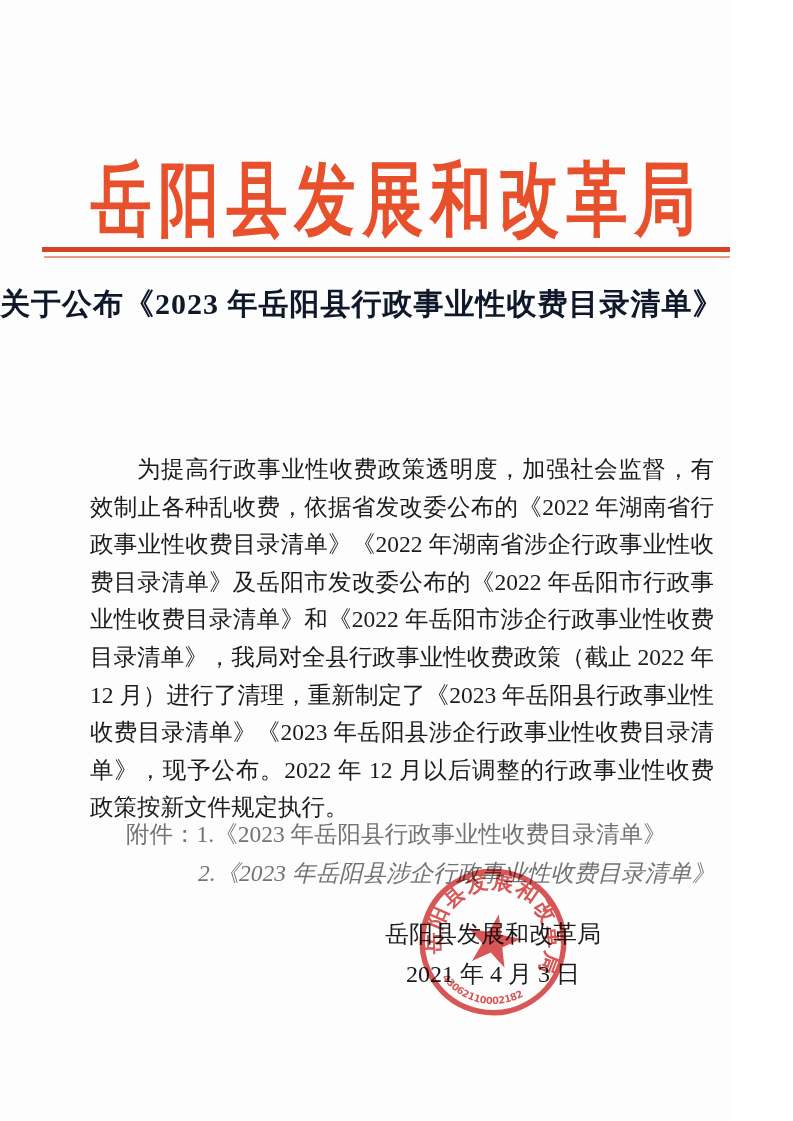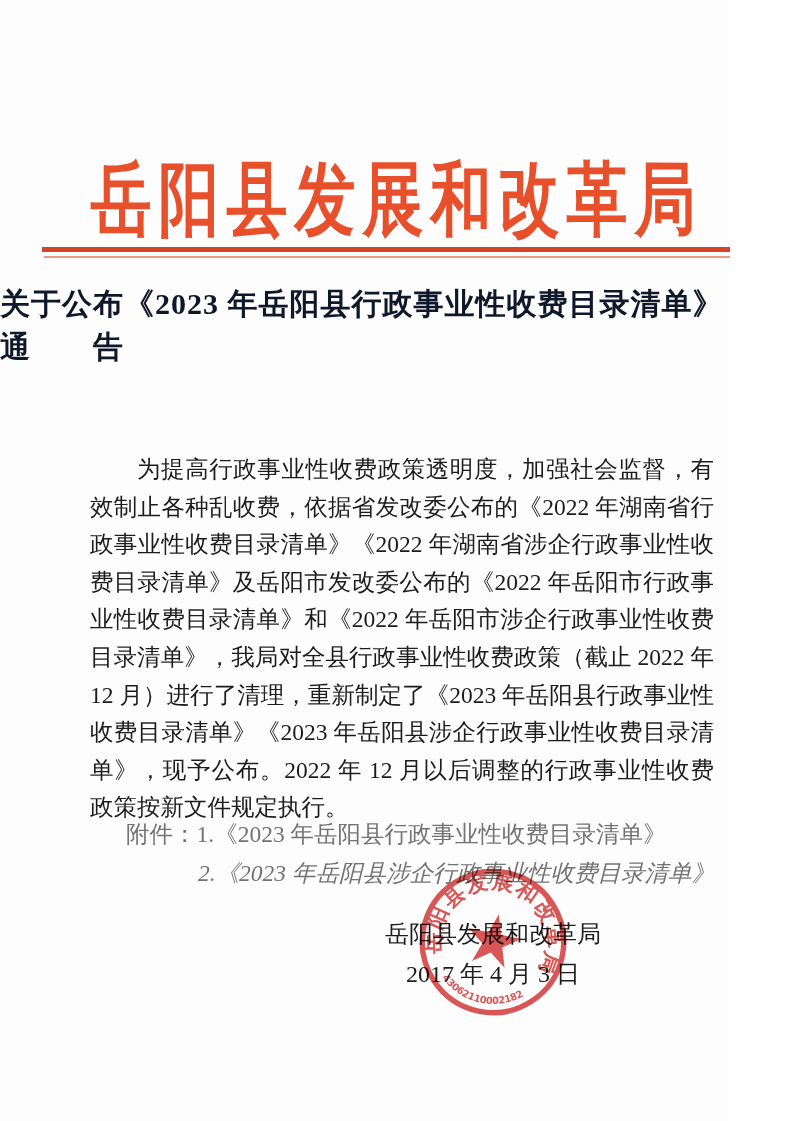--- a/index.html
+++ b/index.html
@@ -125,35 +125,34 @@
 <body>
 
 <div class="page">
 
   <div class="letterhead">岳阳县发展和改革局</div>
   <div class="rule-thick"></div>
   <div class="rule-thin"></div>
 
   <div class="doc-title">
     <div>关于公布《2023 年岳阳县行政事业性收费目录清单》</div>
-    <div>通　　告</div>
   </div>
 
   <p class="body-paragraph">为提高行政事业性收费政策透明度，加强社会监督，有效制止各种乱收费，依据省发改委公布的《2022 年湖南省行政事业性收费目录清单》《2022 年湖南省涉企行政事业性收费目录清单》及岳阳市发改委公布的《2022 年岳阳市行政事业性收费目录清单》和《2022 年岳阳市涉企行政事业性收费目录清单》，我局对全县行政事业性收费政策（截止 2022 年 12 月）进行了清理，重新制定了《2023 年岳阳县行政事业性收费目录清单》《2023 年岳阳县涉企行政事业性收费目录清单》，现予公布。2022 年 12 月以后调整的行政事业性收费政策按新文件规定执行。</p>
 
   <div class="attachments">
     <div>
       <span>附件：</span><span>1.《2023 年岳阳县行政事业性收费目录清单》</span>
     </div>
     <div class="att-item-2">2.《2023 年岳阳县涉企行政事业性收费目录清单》</div>
   </div>
 
   <div class="signature">
     <div>岳阳县发展和改革局</div>
-    <div>2017 年 4 月 3 日</div>
+    <div>2021 年 4 月 3 日</div>
   </div>
 
   <svg class="seal" viewBox="0 0 160 160" xmlns="http://www.w3.org/2000/svg" xmlns:xlink="http://www.w3.org/1999/xlink">
     <defs>
       <path id="seal-arc-top" d="M 35.6 100.7 A 49 49 0 1 1 124.4 100.7" fill="none"></path>
       <path id="seal-arc-bottom" d="M 39.7 120.3 A 57 57 0 0 0 120.3 120.3" fill="none"></path>
     </defs>
     <g transform="rotate(12 80 80)">
       <circle cx="80" cy="80" r="65" fill="none" stroke="#d64545" stroke-width="5"></circle>
       <path d="M80,54 L85.8,72 L104.7,72 L89.4,83.1 L95.3,101 L80,89.9 L64.7,101 L70.6,83.1 L55.3,72 L74.2,72 Z" fill="#d64545"></path>

